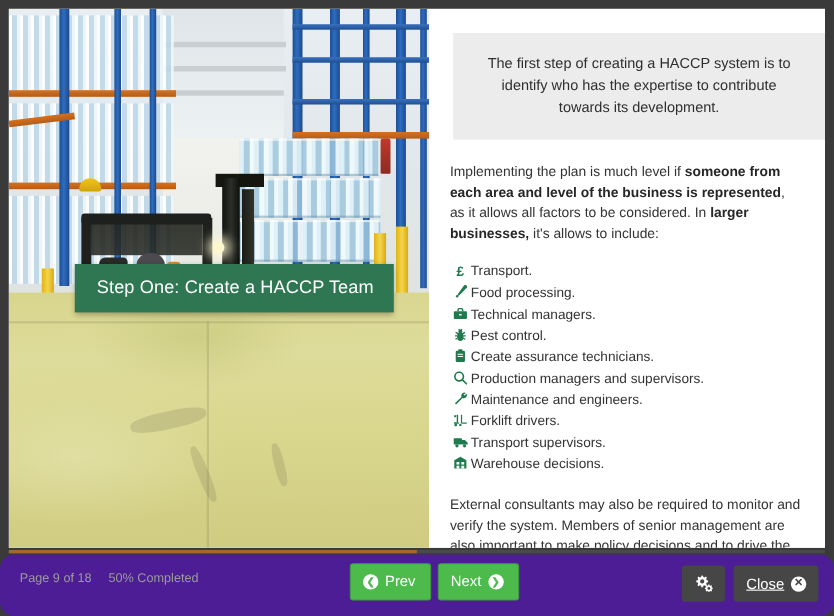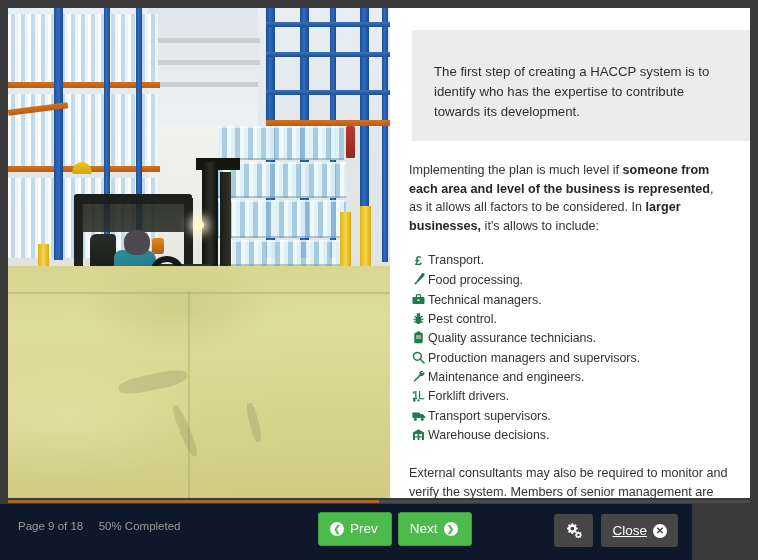--- a/index.html
+++ b/index.html
@@ -256,25 +256,26 @@
     left: 382px;
     top: 0;
     width: 360px;
     height: 490px;
     background: #ffffff;
     padding: 22px 10px 0 14px;
   }
 
   #callout {
     background: #ececec;
-    padding: 32px 22px 20px 22px;
+    padding: 18px 22px 20px 22px;
     margin: 0 -10px 0 8px;
     color: #2f2f2f;
     font-size: 13.2px;
     line-height: 1.5;
+    text-align: center;
   }
 
   .para {
     color: #333333;
     font-size: 12.6px;
     line-height: 1.47;
     margin-top: 20px;
     padding-right: 12px;
     padding-left: 5px;
   }
@@ -317,23 +318,24 @@
   #progress-fill {
     height: 3px;
     background: #a5682a;
     width: 50%;
   }
 
   #footer {
     position: absolute;
     left: 0;
     top: 504px;
-    width: 692px;
+    width: 758px;
     height: 56px;
-    background: #0f172a;
+    background: #4c1d95;
+    border-radius: 13px;
   }
 
   #status {
     position: absolute;
     left: 18px;
     top: 16px;
     color: #9a9a9a;
     font-size: 11.5px;
   }
   #status .gap { display: inline-block; width: 9px; }
@@ -468,20 +470,21 @@
       </div>
 
       <div class="floor">
         <div class="floor-line" style="left:0;top:26px;width:382px;height:2px;"></div>
         <div class="floor-line" style="left:180px;top:26px;width:2px;height:206px;"></div>
         <div class="floor-scuff" style="left:110px;top:108px;width:70px;height:16px;transform:rotate(-12deg);"></div>
         <div class="floor-scuff" style="left:150px;top:160px;width:54px;height:10px;transform:rotate(68deg);"></div>
         <div class="floor-scuff" style="left:226px;top:152px;width:40px;height:9px;transform:rotate(76deg);"></div>
       </div>
 
+      <div id="caption">Step One: Create a HACCP Team</div>
     </div>
 
     <div id="text-pane">
 
       <div id="callout">The first step of creating a HACCP system is to identify who has the expertise to contribute towards its development.</div>
 
       <p class="para" id="intro-para"><span>Implementing the plan is much level if </span><b>someone from each area and level of the business is represented</b><span>, as it allows all factors to be considered. In </span><b>larger businesses,</b><span> it's allows to include:</span></p>
 
       <ul id="role-list">
           <li>
@@ -521,21 +524,21 @@
           </li>
           <li>
             <span class="li-icon">
               <svg width="13" height="13" viewBox="0 0 13 13" fill="#1f7a4d">
                 <rect x="2.3" y="1.8" width="8.4" height="10.4" rx="1.2"></rect>
                 <rect x="4.6" y="0.5" width="3.8" height="2.4" rx="0.8" fill="#1f7a4d"></rect>
                 <rect x="4" y="4.6" width="5" height="0.9" fill="#ffffff"></rect>
                 <rect x="4" y="6.6" width="5" height="0.9" fill="#ffffff"></rect>
               </svg>
             </span>
-            <span>Quality assurance technicians.</span>
+            <span>Create assurance technicians.</span>
           </li>
           <li>
             <span class="li-icon">
               <svg width="13" height="13" viewBox="0 0 13 13" fill="none" stroke="#1f7a4d" stroke-width="1.5">
                 <circle cx="5.4" cy="5.3" r="3.9"></circle>
                 <path d="M8.4 8.3 L12 11.9" stroke-linecap="round"></path>
               </svg>
             </span>
             <span>Production managers and supervisors.</span>
           </li>

